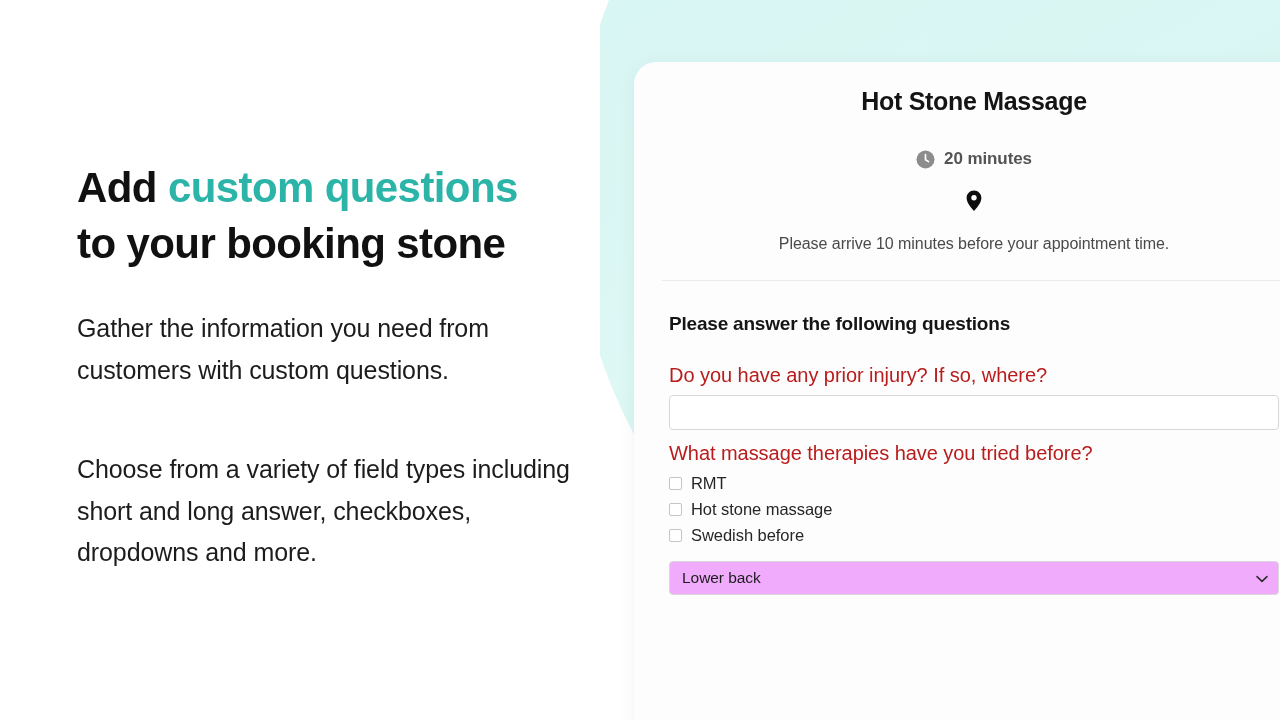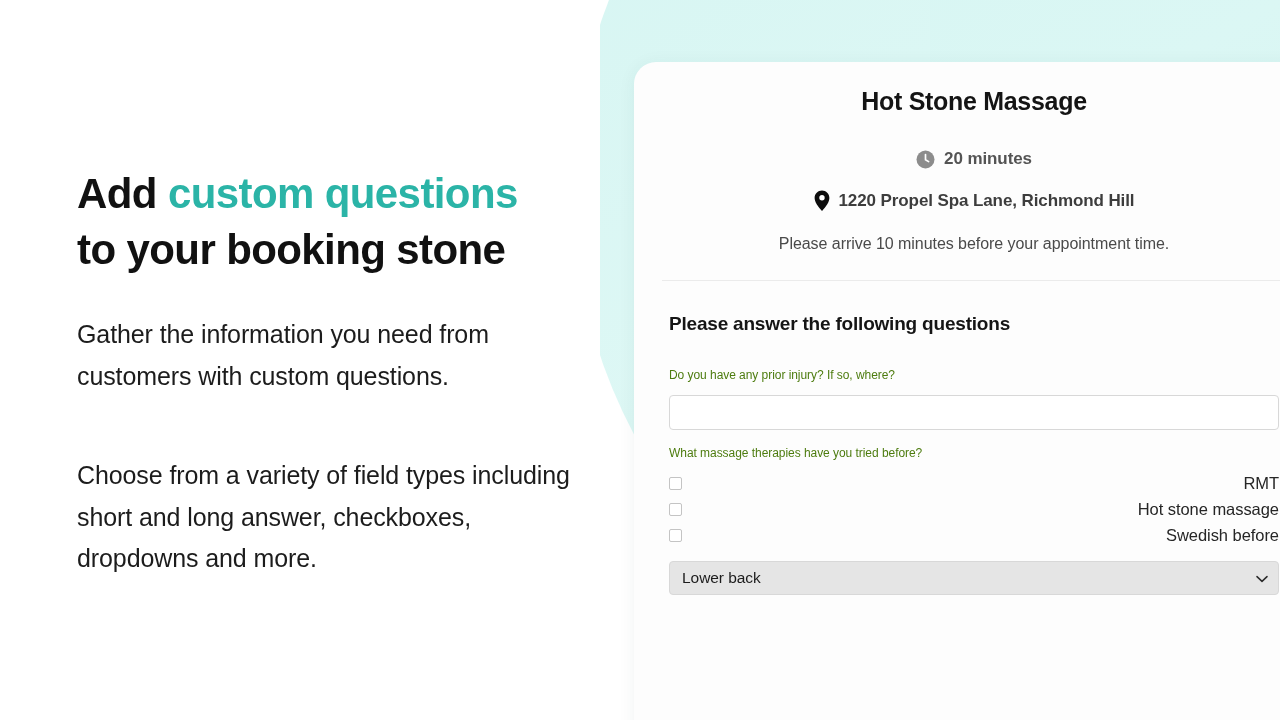--- a/index.html
+++ b/index.html
@@ -40,21 +40,21 @@
     top: 0;
     width: 350px;
     height: 180px;
     background: #dbf6f5;
   }
 
   
   .left-panel {
     position: absolute;
     left: 0;
-    top: 11px;
+    top: 5px;
     width: 600px;
     height: 592px;
     background: #ffffff;
     z-index: 3;
   }
   .headline {
     position: absolute;
     left: 77px;
     top: 155px;
     width: 500px;
@@ -159,23 +159,23 @@
     font-weight: 700;
     color: #151515;
     letter-spacing: -0.2px;
   }
 
   .field-block { margin-top: 30px; }
   .field-block.tight { margin-top: 13px; }
 
   .field-label {
     display: block;
-    font-size: 12px;
+    font-size: 20px;
     font-weight: 400;
-    color: #4d7c0f;
+    color: #b91c1c;
     line-height: 21px;
     letter-spacing: -0.05px;
   }
 
   .text-input {
     display: block;
     box-sizing: border-box;
     margin-top: 9px;
     width: 100%;
     height: 35px;
@@ -192,21 +192,20 @@
   .checkbox-list {
     margin: 6px 0 0 0;
     padding: 0;
     list-style: none;
   }
   .checkbox-row {
     display: flex;
     align-items: center;
     gap: 9px;
     height: 26px;
-    justify-content: space-between;
   }
   .cbox {
     box-sizing: border-box;
     width: 13px;
     height: 13px;
     flex: 0 0 auto;
     border: 1px solid #c4c4c4;
     border-radius: 2px;
     background: #ffffff;
   }
@@ -221,21 +220,21 @@
   .select-wrap {
     position: relative;
     margin-top: 9px;
   }
   .select-box {
     box-sizing: border-box;
     width: 100%;
     height: 34px;
     border: 1px solid #d8d8d8;
     border-radius: 4px;
-    background: #e5e5e5;
+    background: #f0abfc;
     display: flex;
     align-items: center;
     padding: 0 12px;
     font-size: 15.5px;
     color: #1c1c1c;
     letter-spacing: -0.05px;
   }
   .select-chevron {
     position: absolute;
     right: 11px;
@@ -275,21 +274,20 @@
         <span>20 minutes</span>
       </div>
 
       <div class="meta-row location">
         <span class="icon-pin">
           <svg width="16" height="21" viewBox="0 0 16 21" aria-hidden="true">
             <path d="M8 0.6c-4.1 0-7.4 3.3-7.4 7.4 0 5.4 6.6 12.1 6.9 12.4a0.75 0.75 0 0 0 1.05 0c0.28-0.3 6.85-7 6.85-12.4C15.4 3.9 12.1 0.6 8 0.6z" fill="#0d0d0d"></path>
             <circle cx="8" cy="7.8" r="2.7" fill="#ffffff"></circle>
           </svg>
         </span>
-        <span>1220 Propel Spa Lane, Richmond Hill</span>
       </div>
 
       <p class="arrive-note">Please arrive 10 minutes before your appointment time.</p>
 
       <div class="divider"></div>
     </div>
 
     <div class="questions">
       <h3 class="questions-title">Please answer the following questions</h3>
 

